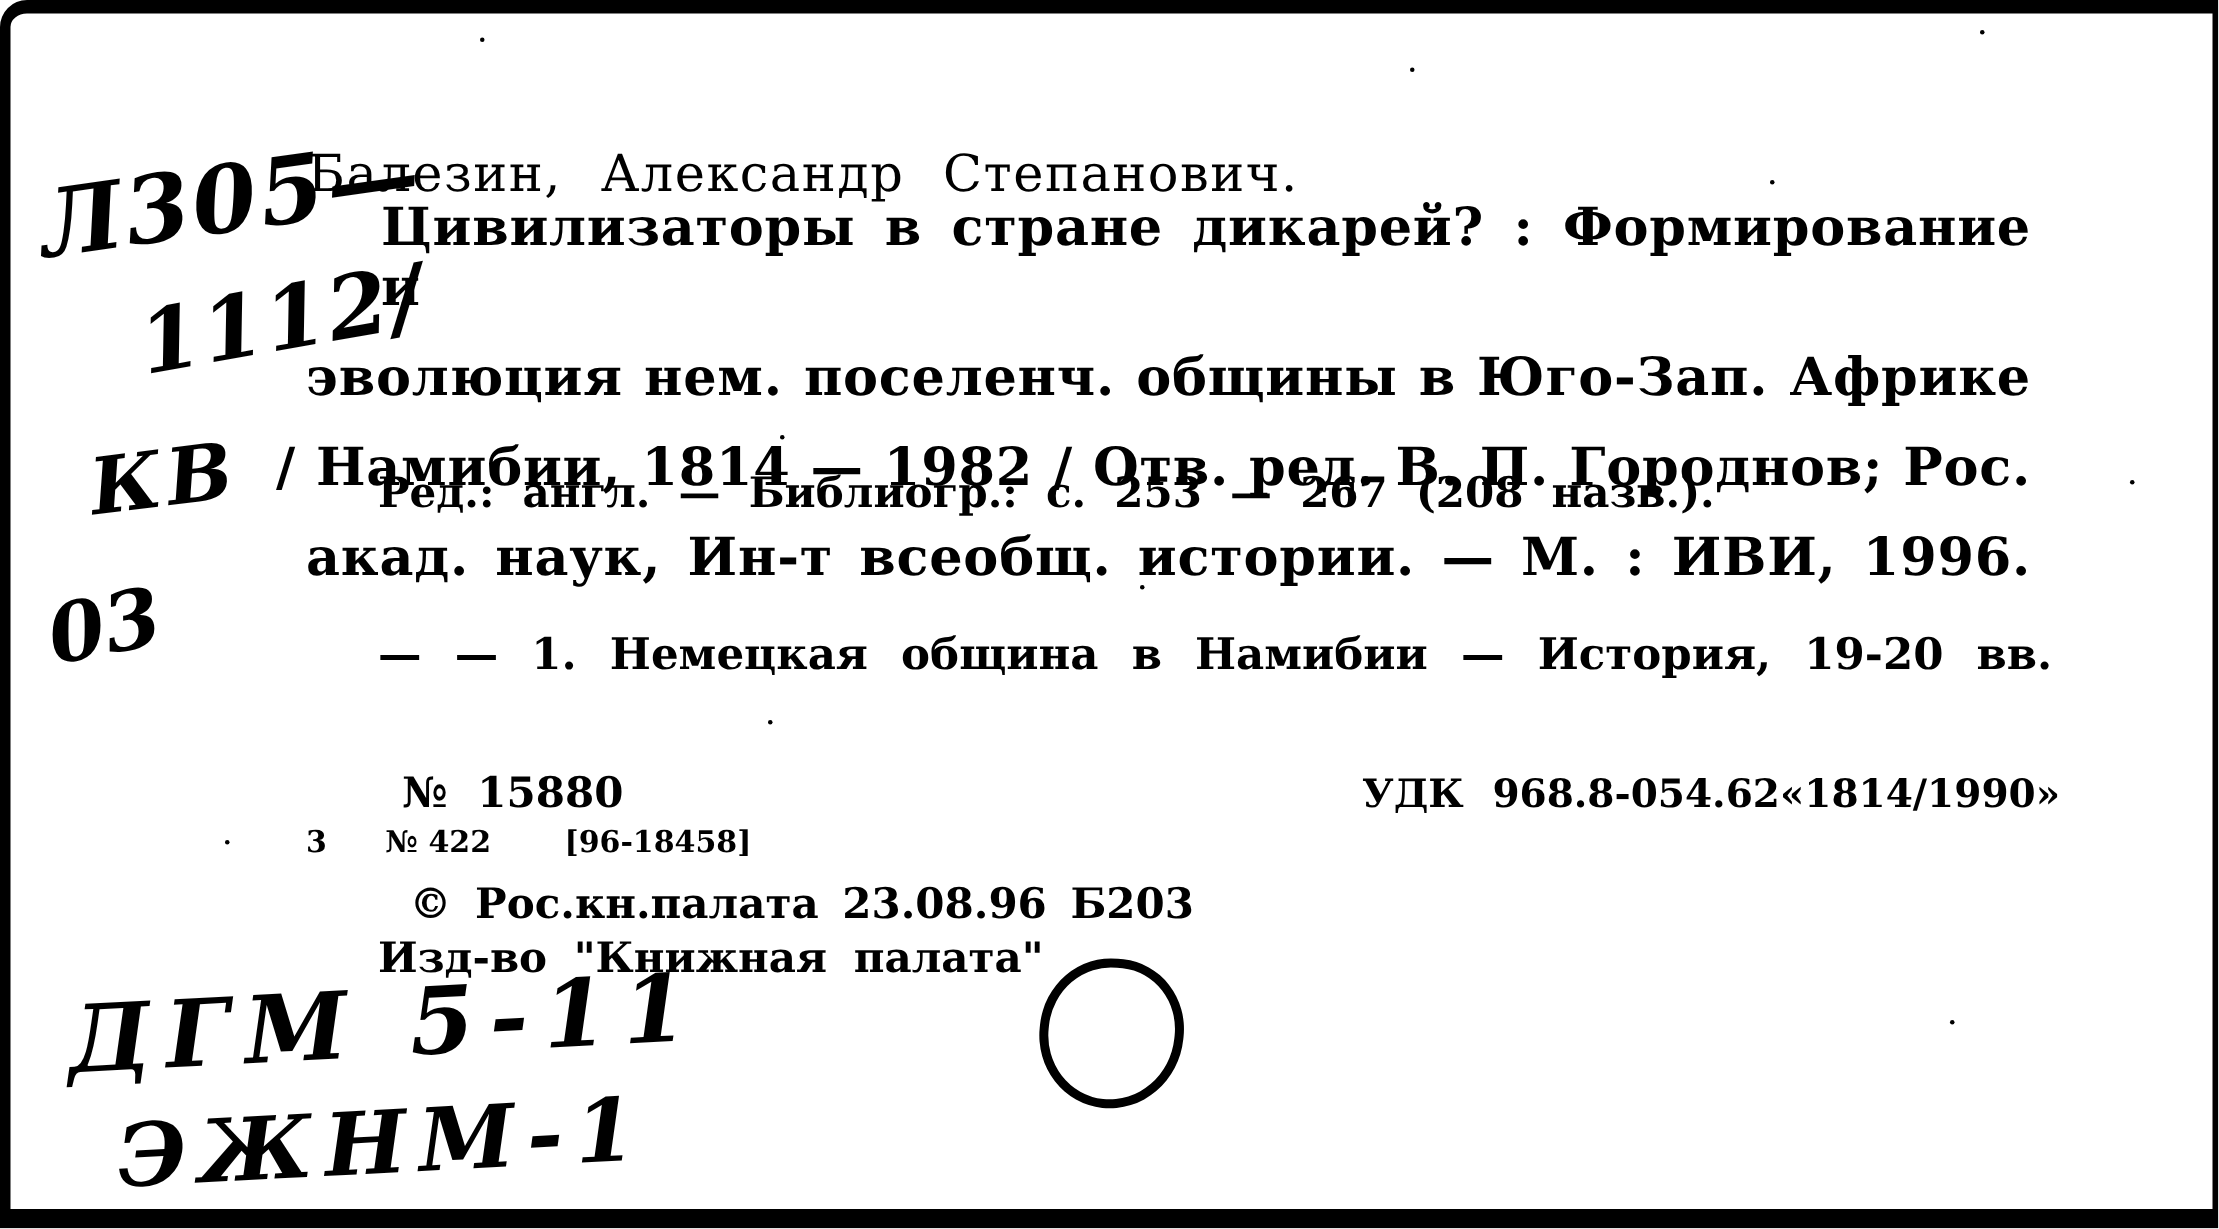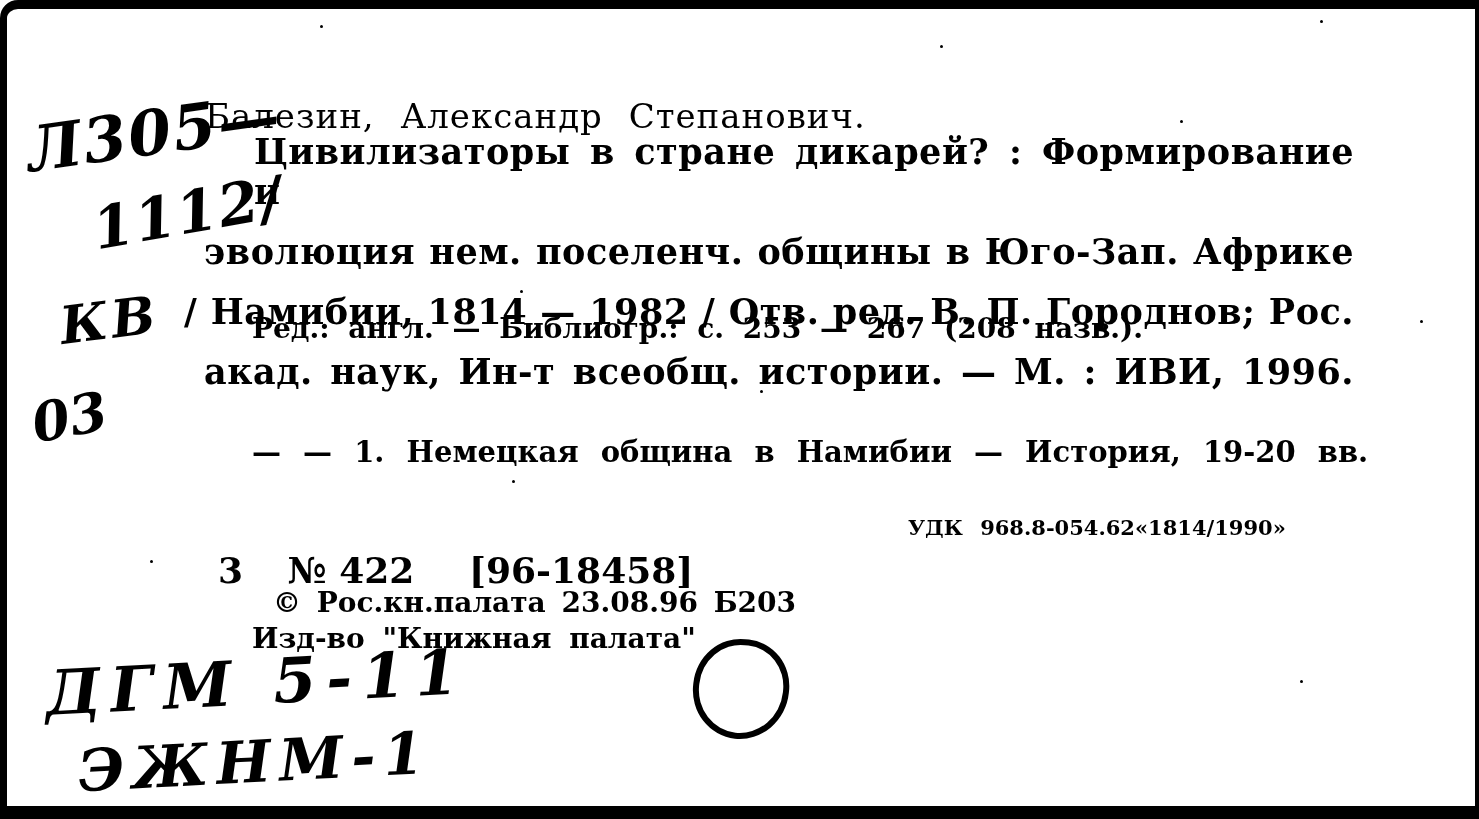--- a/index.html
+++ b/index.html
@@ -63,57 +63,57 @@
     position: absolute;
     left: 252px; top: 311px;
     font-size: 28px;
     font-weight: bold;
     line-height: 36px;
     word-spacing: 9px;
     white-space: nowrap;
   }
   .subject-line {
     position: absolute;
-    left: 252px; top: 435px;
+    left: 252px; top: 419px;
     font-size: 29px;
     font-weight: bold;
     word-spacing: 12px;
     white-space: nowrap;
   }
 
   .reg-no1 {
     position: absolute;
     left: 268px; top: 512px;
     font-size: 28px; font-weight: bold;
     word-spacing: 10px; white-space: nowrap;
   }
   .reg-row2 {
     position: absolute;
-    left: 218px; top: 549px;
-    font-size: 36px; font-weight: bold;
+    left: 204px; top: 549px;
+    font-size: 20px; font-weight: bold;
     white-space: nowrap;
   }
   .reg-row2 .seg2 { margin-left: 32px; }
   .reg-row2 .seg3 { margin-left: 42px; }
   .copyright-line {
     position: absolute;
     left: 252px; top: 586px;
     font-size: 28px; font-weight: bold;
     word-spacing: 6px; white-space: nowrap; margin-left: 21px;
   }
   .publisher-line {
     position: absolute;
     left: 252px; top: 622px;
     font-size: 28px; font-weight: bold;
     word-spacing: 8px; white-space: nowrap;
   }
   .udc-line {
     position: absolute;
     left: 908px; top: 515px;
-    font-size: 21px; font-weight: bold;
+    font-size: 26px; font-weight: bold;
     word-spacing: 10px; white-space: nowrap;
   }
 
   
   .hand {
     position: absolute;
     font-family: "DejaVu Serif", serif;
     font-style: italic;
     font-weight: bold;
     color: #000;
@@ -161,20 +161,21 @@
     <div class="bib-line outdent justify">/ Намибии, 1814 — 1982 / Отв. ред. В. П. Городнов; Рос.</div>
     <div class="bib-line justify">акад. наук, Ин-т всеобщ. истории. — М. : ИВИ, 1996.</div>
   </div>
 
   <div class="notes-block">
     <div>Ред.: англ. — Библиогр.: с. 253 — 267 (208 назв.).</div>
   </div>
 
   <div class="subject-line">— — 1. Немецкая община в Намибии — История, 19-20 вв.</div>
 
+  <div class="reg-no1">№ 15880</div>
 
   <div class="reg-row2">
     <span class="seg1">3</span>
     <span class="seg2">№ 422</span>
     <span class="seg3">[96-18458]</span>
   </div>
 
   <div class="copyright-line">© Рос.кн.палата 23.08.96 Б203</div>
 
   <div class="publisher-line">Изд-во "Книжная палата"</div>

